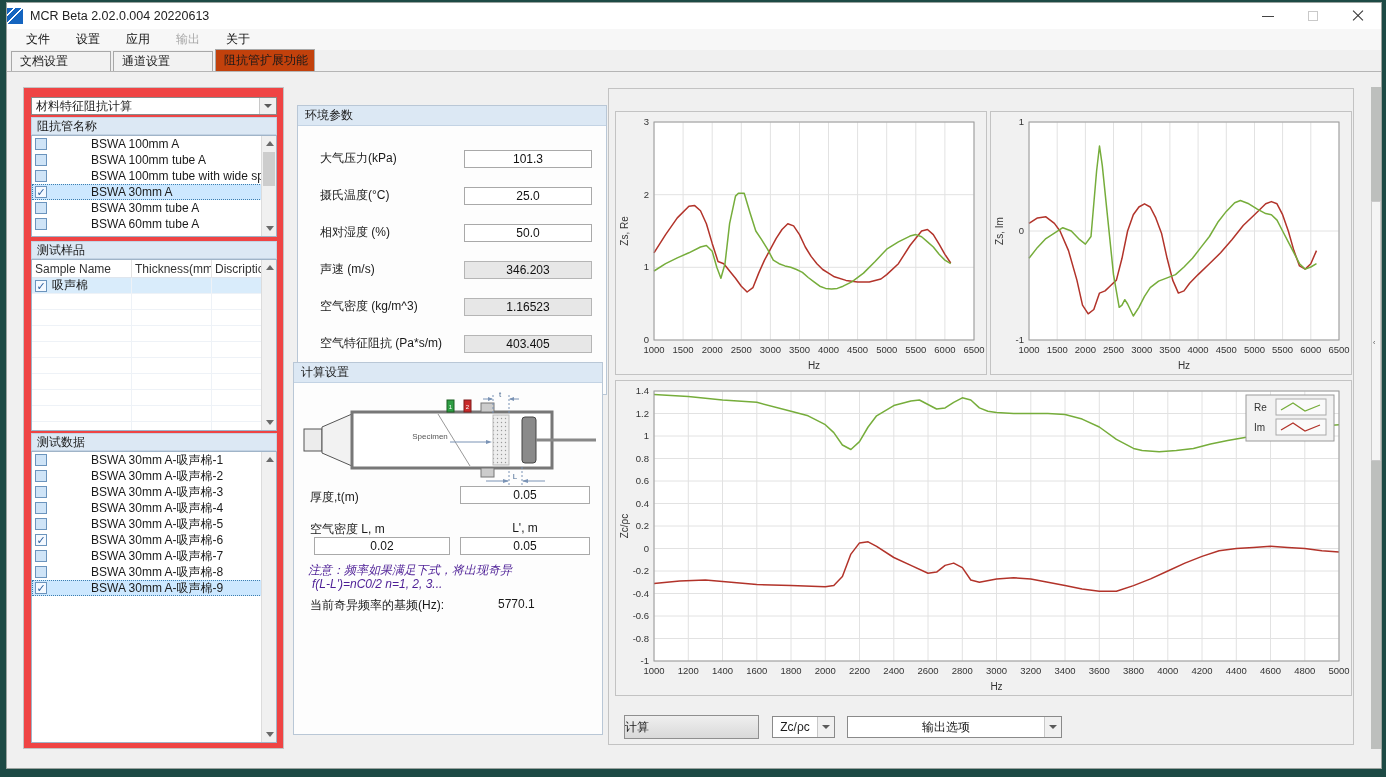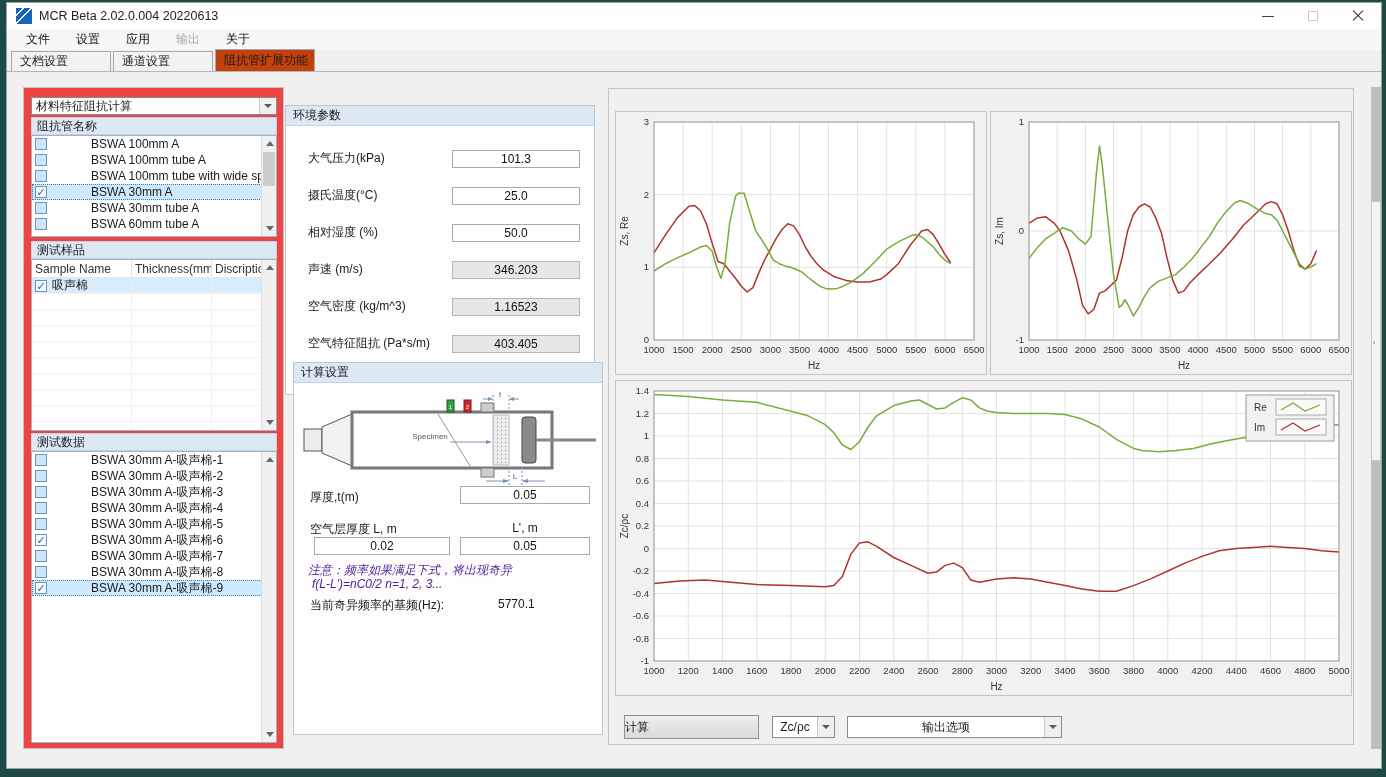--- a/index.html
+++ b/index.html
@@ -4,21 +4,21 @@
 <style>
   * { margin:0; padding:0; box-sizing:border-box; }
   html,body { width:1386px; height:777px; overflow:hidden;
     font-family:"Liberation Sans","DejaVu Sans",sans-serif; font-size:12px; color:#1a1a1a; }
   .desktop { position:relative; width:1386px; height:777px; background:#1d4a45; }
   .window { position:absolute; left:6px; top:2px; width:1376px; height:767px;
     background:#f0f0f0; border:1px solid #9aa39f; }
 
   
   .titlebar { position:absolute; left:0; top:0; right:0; height:26px; background:#ffffff;
-    display:flex; align-items:center; padding-left:9px; }
+    display:flex; align-items:center; }
   .app-icon { width:16px; height:16px; margin-right:7px;
     background:linear-gradient(135deg,#1565c0 20%,#ffffff 20% 28%,#1565c0 28% 44%,#ffffff 44% 52%,#1565c0 52%); }
   .title { font-size:12.5px; color:#222; }
   .win-controls { position:absolute; right:0; top:0; height:26px; display:flex; }
   .win-btn { width:45px; height:26px; position:relative; cursor:default; }
   .glyph-min { position:absolute; left:16px; top:13px; width:12px; height:0; border-top:1px solid #444; }
   .glyph-max { position:absolute; left:17px; top:8px; width:10px; height:10px; border:1px solid #c9c9c9; }
   .glyph-close::before,.glyph-close::after { content:""; position:absolute; left:15px; top:6px;
     width:14px; height:0; border-top:1.2px solid #333; }
   .glyph-close::before { transform:translateY(6px) rotate(45deg); }
@@ -288,21 +288,21 @@
           <div class="arr" style="top:0">
               <span class="tri-up"></span>
             </div>
           <div class="arr" style="bottom:0">
               <span class="tri-dn"></span>
             </div>
         </div>
       </div>
     </div>
 
-    <div class="panel" style="left:278px;top:102px;width:310px;height:290px;">
+    <div class="panel" style="left:290px;top:102px;width:310px;height:290px;">
       <div class="panel-h">环境参数</div>
       <div class="env-rows" id="env-rows">
           <div class="env-row">
             <label>大气压力(kPa)</label>
             <input class="fld" value="101.3" style="">
           </div>
           <div class="env-row">
             <label>摄氏温度(°C)</label>
             <input class="fld" value="25.0" style="">
           </div>
@@ -362,21 +362,21 @@
         <line x1="223" y1="92" x2="245" y2="92" stroke="#7a93b5"></line>
           <polygon points="222,92 228,90 228,94" fill="#7a93b5"></polygon>
         <text x="215" y="90" font-size="8" fill="#4a6a92" text-anchor="middle" id="dim-L">L</text>
         <text x="130" y="50" font-size="8" fill="#555" text-anchor="middle" id="specimen-lb">Specimen</text>
         <line x1="150" y1="53" x2="188" y2="53" stroke="#7a93b5"></line>
           <polygon points="192,53 186,51 186,55" fill="#7a93b5"></polygon>
       </svg>
 
       <label class="abs" style="left:16px;top:126px;">厚度,t(m)</label>
       <input class="fld abs" style="left: 166px; top: 123px; width: 130px;" id="f-thick" value="0.05">
-      <label class="abs" style="left:16px;top:158px;">空气层厚度 L, m</label>
+      <label class="abs" style="left:16px;top:158px;">空气密度 L, m</label>
       <label class="abs" style="left:166px;top:158px;width:130px;text-align:center;">L', m</label>
       <input class="fld abs" style="left: 20px; top: 174px; width: 136px;" id="f-airgap" value="0.02">
       <input class="fld abs" style="left: 166px; top: 174px; width: 130px;" id="f-lprime" value="0.05">
       <div class="note abs" style="left:14px;top:200px;width:280px;">注意：频率如果满足下式，将出现奇异</div>
       <div class="note abs" style="left:18px;top:214px;width:280px;">f(L-L')=nC0/2  n=1, 2, 3...</div>
       <div class="abs" style="left:16px;top:234px;">当前奇异频率的基频(Hz):</div>
       <div class="abs" style="left:204px;top:234px;">5770.1</div>
     </div>
 
     <div class="rgroup">

